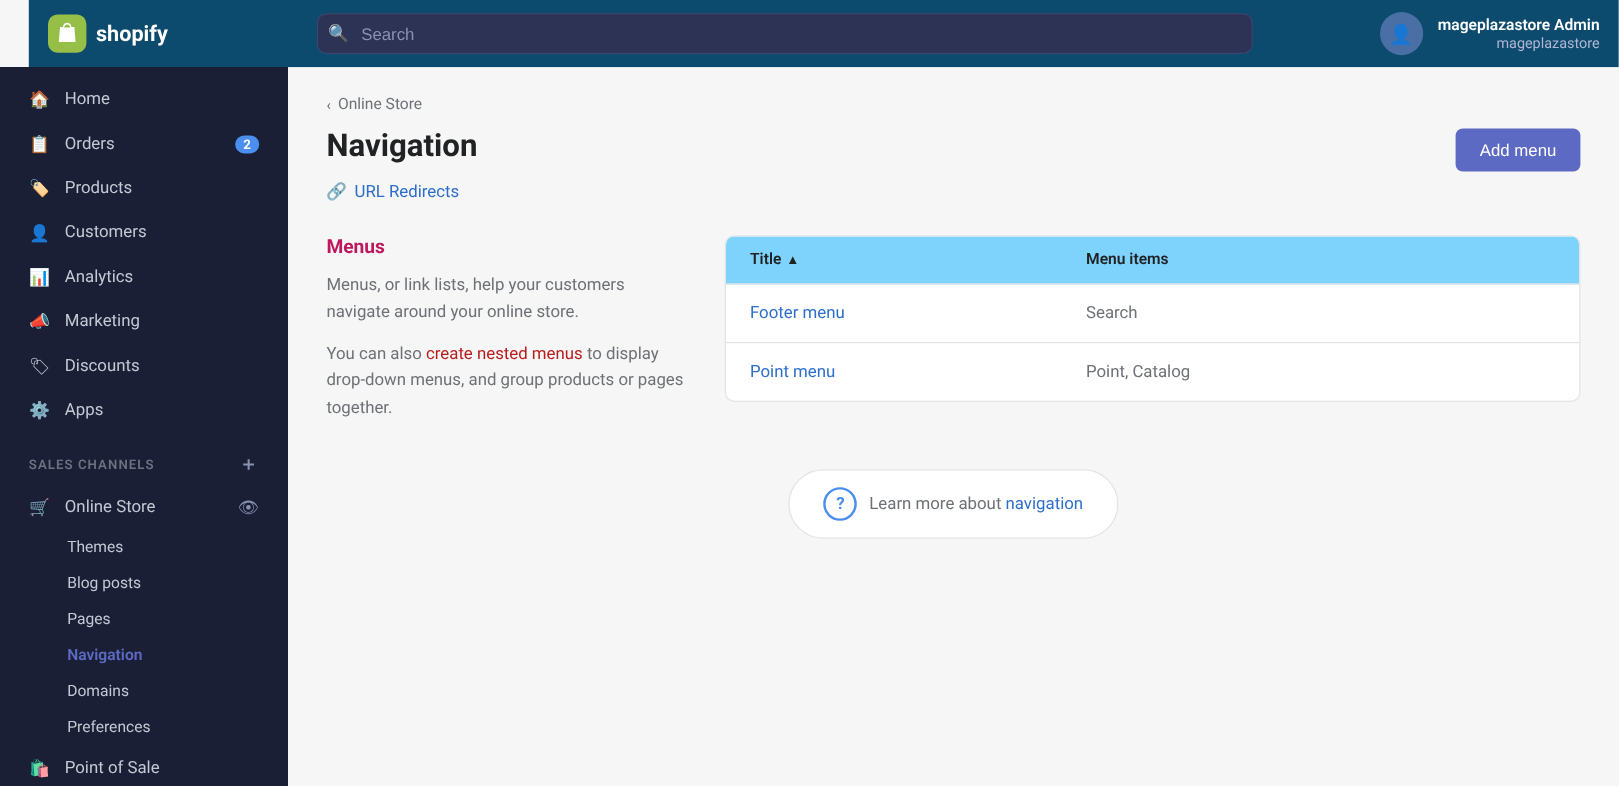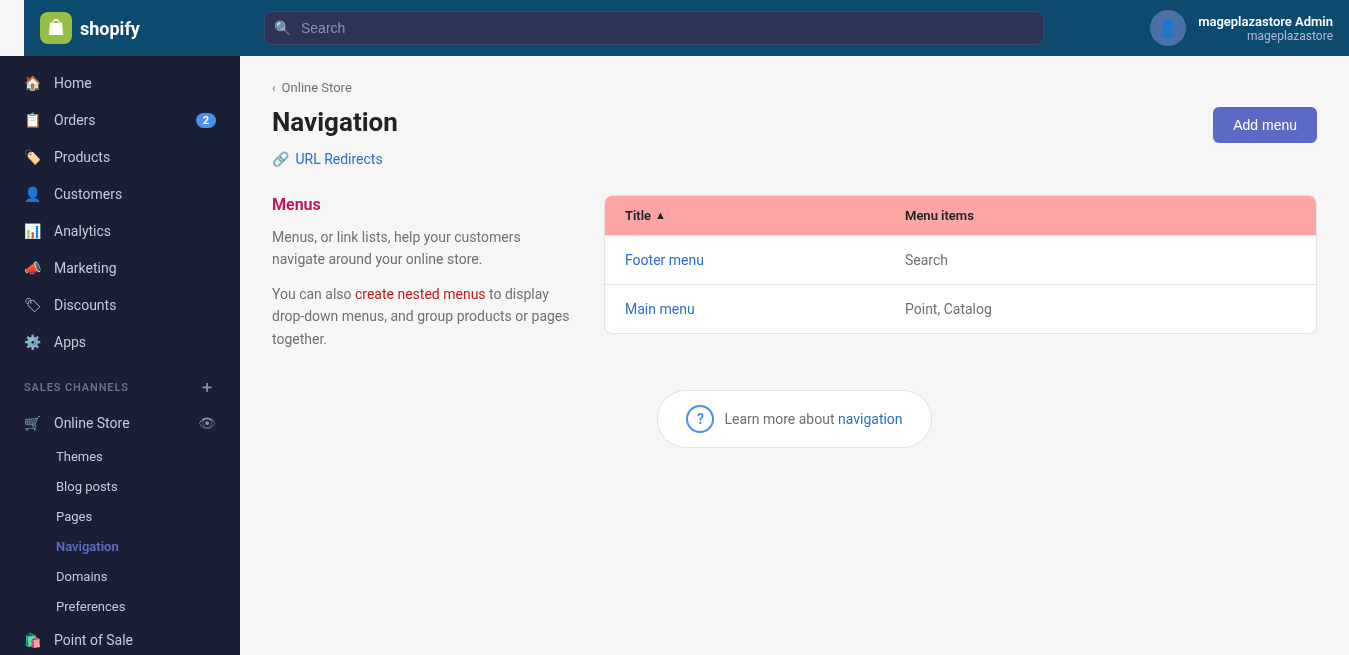--- a/index.html
+++ b/index.html
@@ -253,21 +253,21 @@
       flex: 1;
       background: white;
       border-radius: 8px;
       border: 1px solid #e1e3e5;
       overflow: hidden;
     }
     .table-header {
       display: flex;
       padding: 12px 20px;
       border-bottom: 1px solid #e1e3e5;
-      background: #fca5a5;
+      background: #7dd3fc;
     }
     .table-header-cell {
       font-size: 13px;
       font-weight: 600;
       color: #202223;
       display: flex;
       align-items: center;
       gap: 4px;
     }
     .table-header-cell.title-col { flex: 0 0 280px; }
@@ -461,21 +461,21 @@
 
         <div class="table-row">
           <div class="table-cell title-col">
             <a>Footer menu</a>
           </div>
           <div class="table-cell items-col">Search</div>
         </div>
 
         <div class="table-row">
           <div class="table-cell title-col">
-            <a>Main menu</a>
+            <a>Point menu</a>
           </div>
           <div class="table-cell items-col">Point, Catalog</div>
         </div>
       </div>
     </div>
 
     <div class="learn-more">
       <div class="learn-more-box">
         <div class="help-circle">?</div>
         <span>

